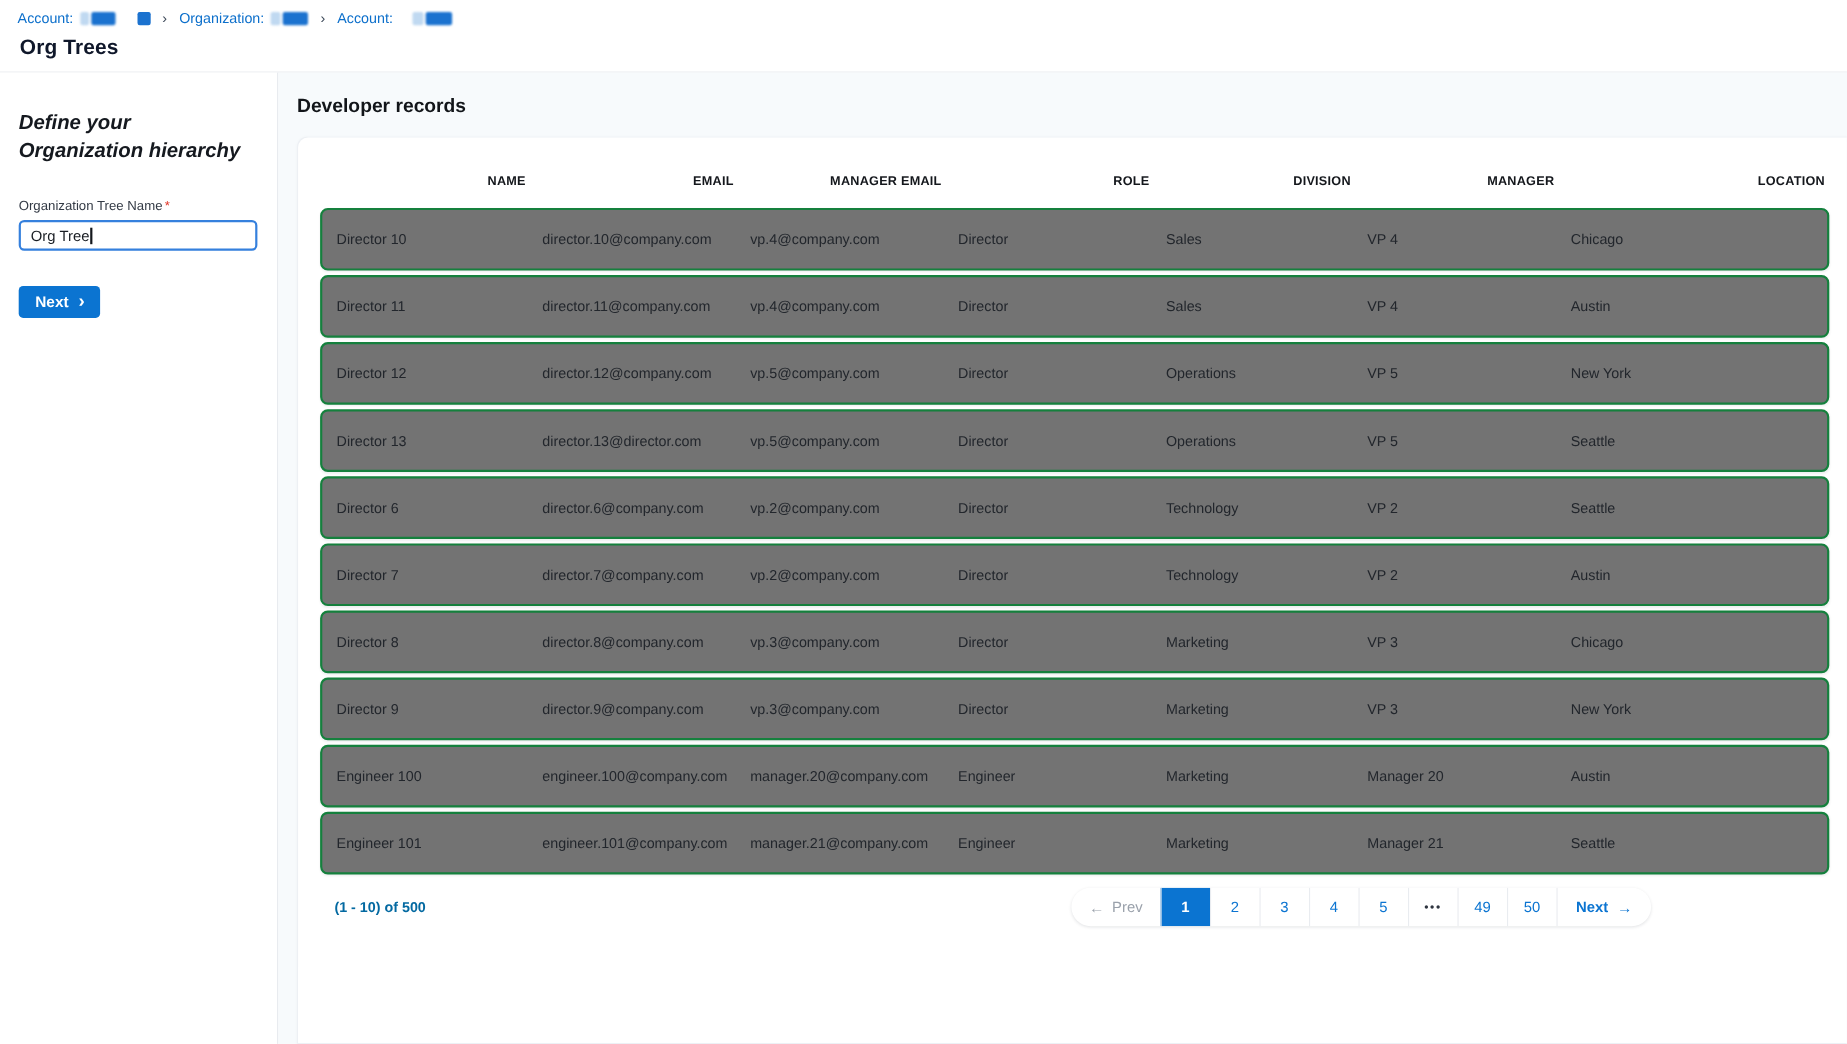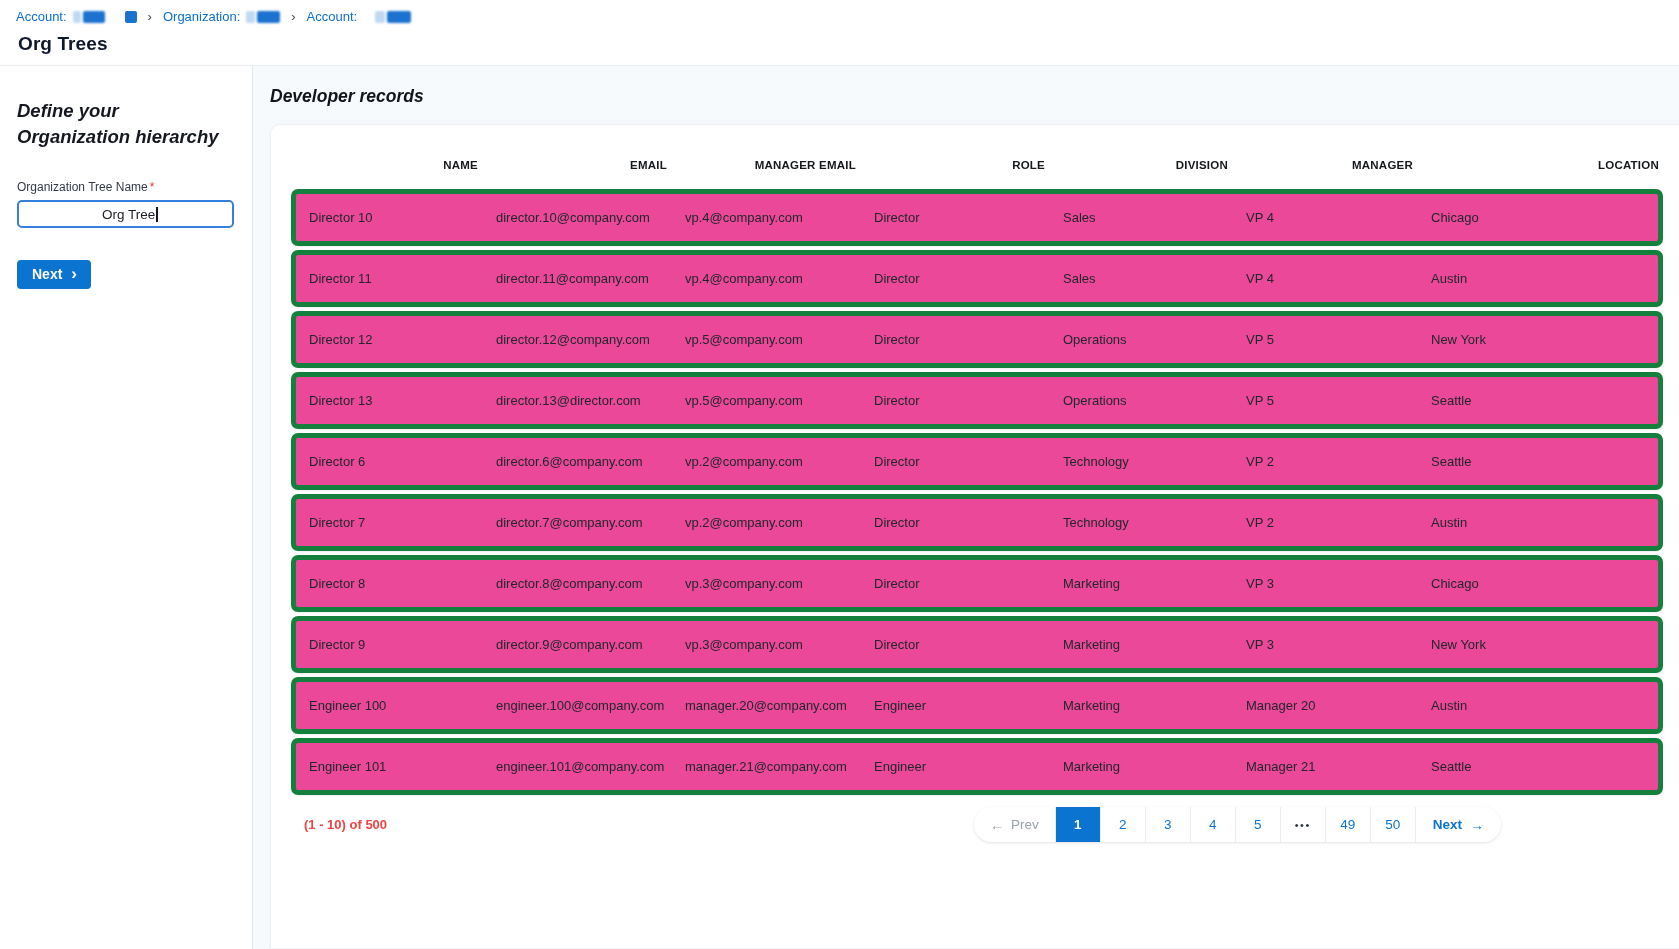--- a/index.html
+++ b/index.html
@@ -65,21 +65,20 @@
     width: 217px;
     height: 28px;
     border: 2px solid #3580dd;
     border-radius: 5px;
     background: #fff;
     display: flex;
     align-items: center;
     padding-left: 9px;
     font-size: 13.5px;
     color: #1a1e24;
-    justify-content: center;
   }
   .caret {
     display: inline-block;
     width: 1.5px;
     height: 15px;
     background: #14181d;
     margin-left: 1px;
     animation: blink 1.1s steps(1) infinite;
   }
   @keyframes blink { 50% { opacity: 0; } }
@@ -106,21 +105,20 @@
     padding: 20px 0 0 15px;
     display: flex;
     flex-direction: column;
     overflow: hidden;
   }
   .main-heading {
     font-size: 17.5px;
     font-weight: 700;
     color: #121519;
     margin-left: 2px;
-    font-style: italic;
   }
   .card {
     margin: 17px 0 0 2px;
     background: #ffffff;
     border: 1px solid #edf0f4;
     border-right: none;
     border-radius: 10px 0 0 0;
     box-shadow: 0 1px 3px rgba(16,24,40,.04);
     flex: 1;
     overflow: hidden;
@@ -140,42 +138,42 @@
     font-weight: 700;
     letter-spacing: .02em;
     color: #14171c;
     white-space: nowrap;
     text-align: right;
   }
   .rows { padding: 0 0 0 20px; }
   .trow {
     height: 57px;
     margin: 0 16px 4px 0;
-    background: #ec4899;
-    border: 5px solid #15803d;
+    background: #737373;
+    border: 2px solid #15803d;
     border-radius: 7px;
     box-shadow: 0 1px 2px rgba(16,24,40,.07);
     align-items: center;
     cursor: pointer;
   }
   .td {
     padding-left: 13px;
     font-size: 13px;
     color: #22262c;
     white-space: nowrap;
   }
   
   .tfoot {
     margin-top: 12px;
     padding: 0 178px 0 33px;
     display: flex;
     align-items: center;
     justify-content: space-between;
   }
-  .range-text { font-size: 13px; font-weight: 600; color: #ef4444; }
+  .range-text { font-size: 13px; font-weight: 600; color: #0369a1; }
   .pager {
     display: flex;
     align-items: stretch;
     height: 35px;
     background: #ffffff;
     border-radius: 18px;
     box-shadow: 0 1px 3px rgba(16,24,40,.12);
     overflow: hidden;
   }
   .pg {

